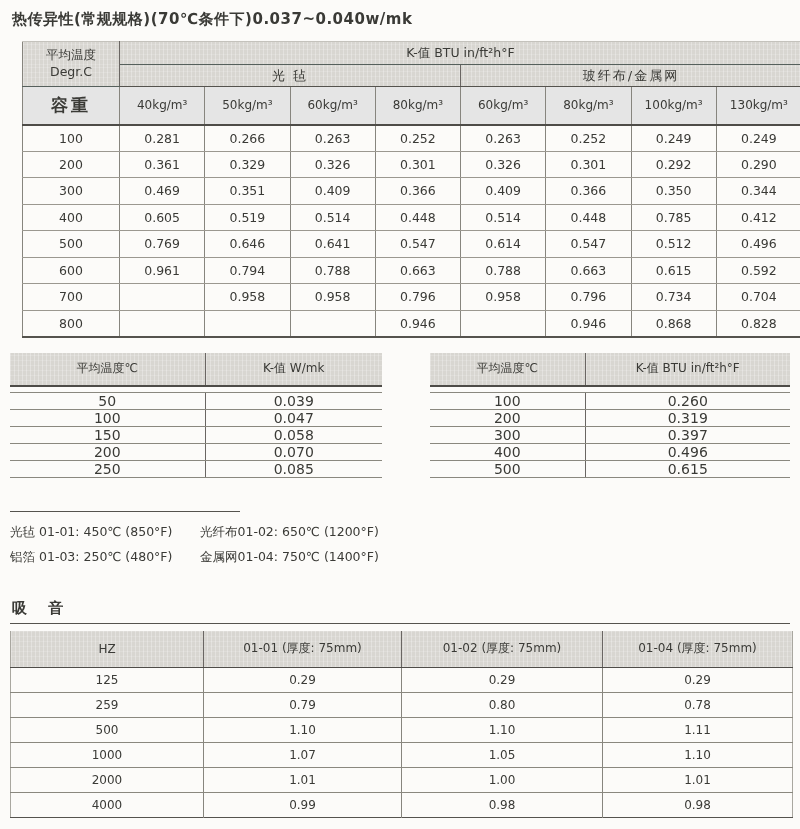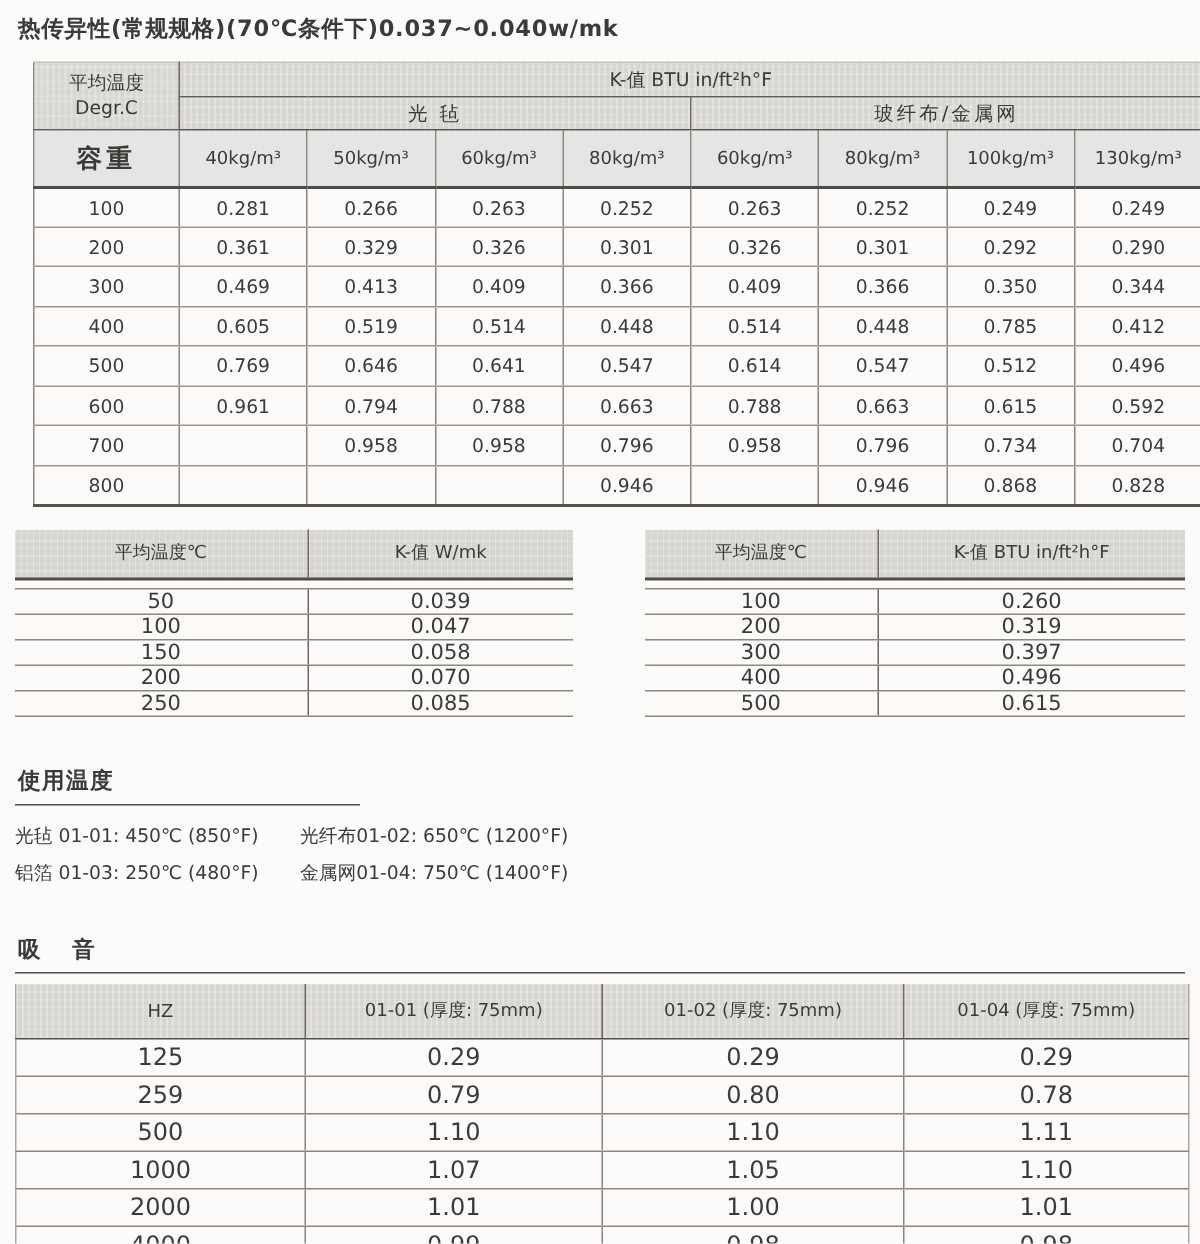--- a/index.html
+++ b/index.html
@@ -104,21 +104,21 @@
   }
   .absorb-table col.a1 { width: 193px; }
   .absorb-table col.a2 { width: 198px; }
   .absorb-table col.a3 { width: 201px; }
   .absorb-table th {
     height: 36px; font-size: 12px;
     border-bottom: 1.5px solid #4e4c48;
   }
   .absorb-table th + th { border-left: 1px solid #6a6663; }
   .absorb-table tbody td {
-    height: 25px; font-size: 16px;
+    height: 25px; font-size: 12px;
     border-bottom: 1px solid #8a887f;
     margin-top: 18px;
   }
   .absorb-table tbody td + td { border-left: 1px solid #87857e; }
   .absorb-table tbody tr:last-child td { border-bottom: none; }
 </style>
 </head>
 <body>
 
 <div class="page-title">热传异性(常规规格)(70℃条件下)0.037~0.040w/mk</div>
@@ -178,21 +178,21 @@
         <td>0.326</td>
         <td>0.301</td>
         <td>0.326</td>
         <td>0.301</td>
         <td>0.292</td>
         <td>0.290</td>
       </tr>
       <tr>
         <td>300</td>
         <td>0.469</td>
-        <td>0.413</td>
+        <td>0.351</td>
         <td>0.409</td>
         <td>0.366</td>
         <td>0.409</td>
         <td>0.366</td>
         <td>0.350</td>
         <td>0.344</td>
       </tr>
       <tr>
         <td>400</td>
         <td>0.605</td>
@@ -322,21 +322,20 @@
         </tr>
         <tr>
           <td>500</td>
           <td>0.615</td>
         </tr>
       </tbody>
   </table>
 </div>
 
 <div class="service-section">
-  <div class="section-heading">使用温度</div>
   <div class="service-rule"></div>
   <div class="service-items" id="service-items">
       <div class="service-row">
         <span class="service-left">光毡 01-01: 450℃ (850°F)</span>
         <span class="service-right">光纤布01-02: 650℃ (1200°F)</span>
       </div>
       <div class="service-row">
         <span class="service-left">铝箔 01-03: 250℃ (480°F)</span>
         <span class="service-right">金属网01-04: 750℃ (1400°F)</span>
       </div>

